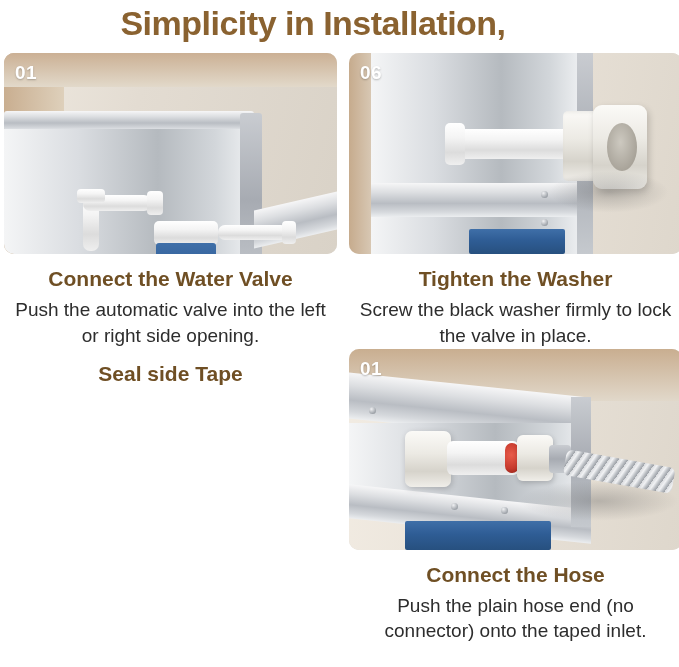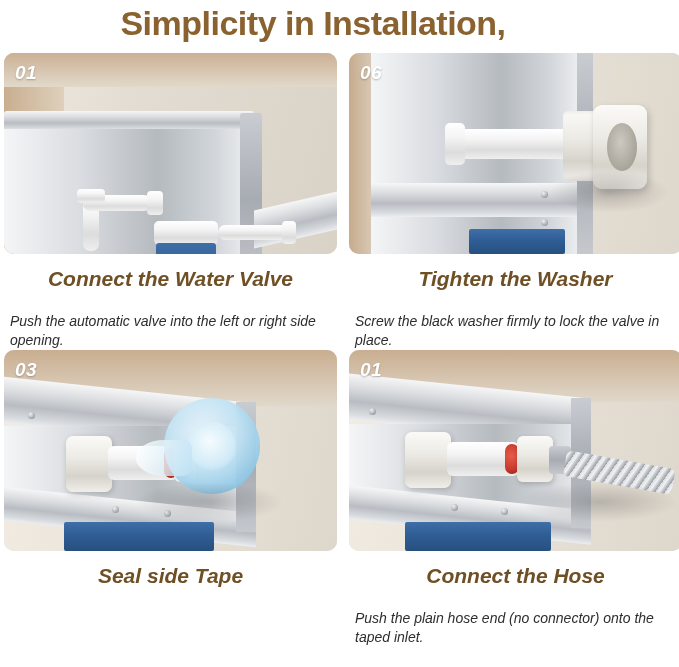--- a/index.html
+++ b/index.html
@@ -23,21 +23,21 @@
   .headline .l2 { display: block; }
 
   .grid {
     display: grid;
     grid-template-columns: 1fr 1fr;
     column-gap: 12px;
     row-gap: 0px;
     padding: 0 4px;
   }
 
-  .cell { width: 333px; font-style: italic; }
+  .cell { width: 333px; }
 
   .photo {
     position: relative;
     width: 333px;
     height: 201px;
     border-radius: 10px;
     overflow: hidden;
     background: #ded9d2;
   }
 
@@ -53,25 +53,25 @@
   }
 
   .caption-title {
     text-align: center;
     color: #6f4f24;
     font-weight: bold;
     font-size: 21px;
     margin-top: 13px;
   }
   .caption-body {
-    text-align: left;
+    text-align: center;
     color: #2d2d2d;
-    font-size: 14px;
+    font-size: 19px;
     line-height: 1.35;
-    margin-top: 21px;
+    margin-top: 6px;
     padding: 0 6px;
   }
   .bg-grad-1 {
     position:absolute; inset:0;
     background: linear-gradient(105deg,#efe9e0 0%,#e3dcd2 38%,#d9d2c7 100%);
   }
   .bg-grad-2 {
     position:absolute; inset:0;
     background: linear-gradient(100deg,#f2ece3 0%,#e9e2d8 45%,#ded7cc 100%);
   }
@@ -189,45 +189,20 @@
         <div style="position:absolute;left:258px;top:70px;width:30px;height:48px;border-radius:50%;background:radial-gradient(ellipse at 45% 40%,#cdc9c0,#a9a49a 70%,#908b82);"></div>
         <div class="shadow-soft" style="left:200px;top:118px;width:120px;height:42px;"></div>
 
         <div class="badge">06</div>
       </div>
       <div class="caption-title">Tighten the Washer</div>
       <div class="caption-body">Screw the black washer firmly to lock the valve in place.</div>
     </div>
 
     <div class="cell">
-      <div class="photo">
-        <div class="bg-grad-2"></div>
-        <div class="tan-block" style="left:0;top:0;width:333px;height:56px;background:linear-gradient(180deg,#c9ae90,#e1d8ca);"></div>
-
-        <div class="steel" style="left:0;top:40px;width:250px;height:46px;transform:skewY(6deg);"></div>
-        <div class="steel-v" style="left:0;top:76px;width:246px;height:88px;"></div>
-        <div class="steel" style="left:0;top:150px;width:252px;height:34px;transform:skewY(6deg);"></div>
-        <div class="steel-dark" style="left:232px;top:52px;width:20px;height:130px;"></div>
-        <div class="blue-can" style="left:60px;top:172px;width:150px;height:29px;border-radius:2px;"></div>
-        <div class="screw" style="left:24px;top:62px;"></div>
-        <div class="screw" style="left:108px;top:156px;"></div>
-        <div class="screw" style="left:160px;top:160px;"></div>
-
-        <div class="hex-nut" style="left:62px;top:86px;width:46px;height:56px;border-radius:7px;box-shadow:1px 2px 6px rgba(0,0,0,.2);"></div>
-        <div class="pipe-white" style="left:104px;top:96px;width:70px;height:34px;border-radius:6px;"></div>
-        <div class="red-ring" style="left:160px;top:98px;width:14px;height:30px;border-radius:7px;"></div>
-        <div class="pipe-white" style="left:170px;top:94px;width:22px;height:38px;border-radius:6px;"></div>
-
-        <div class="teflon" style="left:160px;top:48px;width:96px;height:96px;"></div>
-        <div style="position:absolute;left:184px;top:72px;width:48px;height:48px;border-radius:50%;background:radial-gradient(circle at 45% 40%,#f6fbfe,#d3ecf8 60%,#a9d6ec);"></div>
-        <div style="position:absolute;left:132px;top:90px;width:56px;height:36px;border-radius:50% 20% 20% 50%;background:linear-gradient(100deg,rgba(255,255,255,.85),rgba(190,226,244,.75));"></div>
-        <div class="shadow-soft" style="left:130px;top:132px;width:150px;height:40px;"></div>
-
-        <div class="badge">03</div>
-      </div>
       <div class="caption-title">Seal side Tape</div>
     </div>
 
     <div class="cell">
       <div class="photo">
         <div class="bg-grad-2"></div>
         <div class="tan-block" style="left:0;top:0;width:333px;height:52px;background:linear-gradient(180deg,#c9ae90,#e1d8ca);"></div>
 
         <div class="steel" style="left:0;top:36px;width:240px;height:46px;transform:skewY(6deg);"></div>
         <div class="steel-v" style="left:0;top:74px;width:236px;height:88px;"></div>

